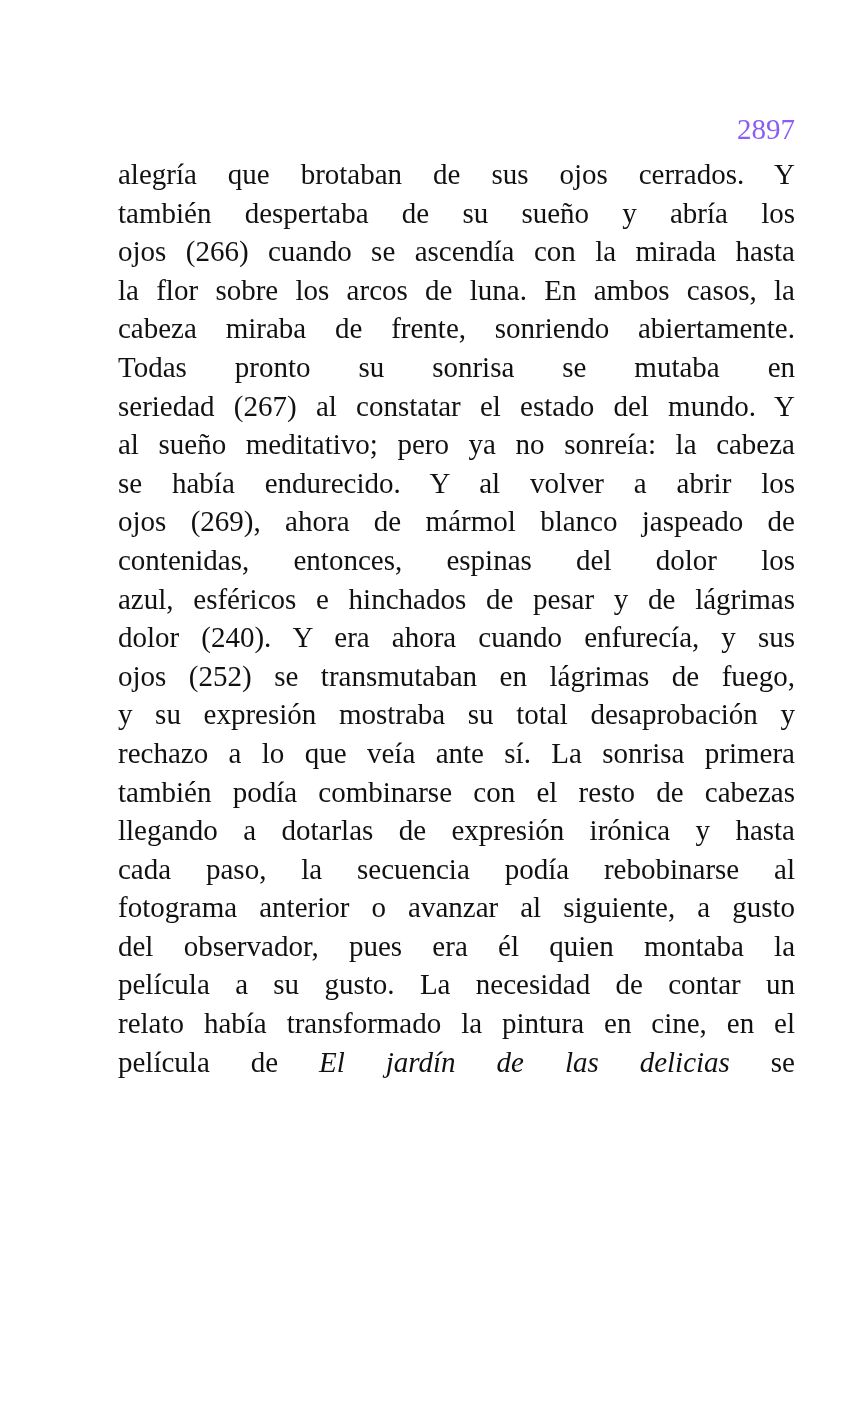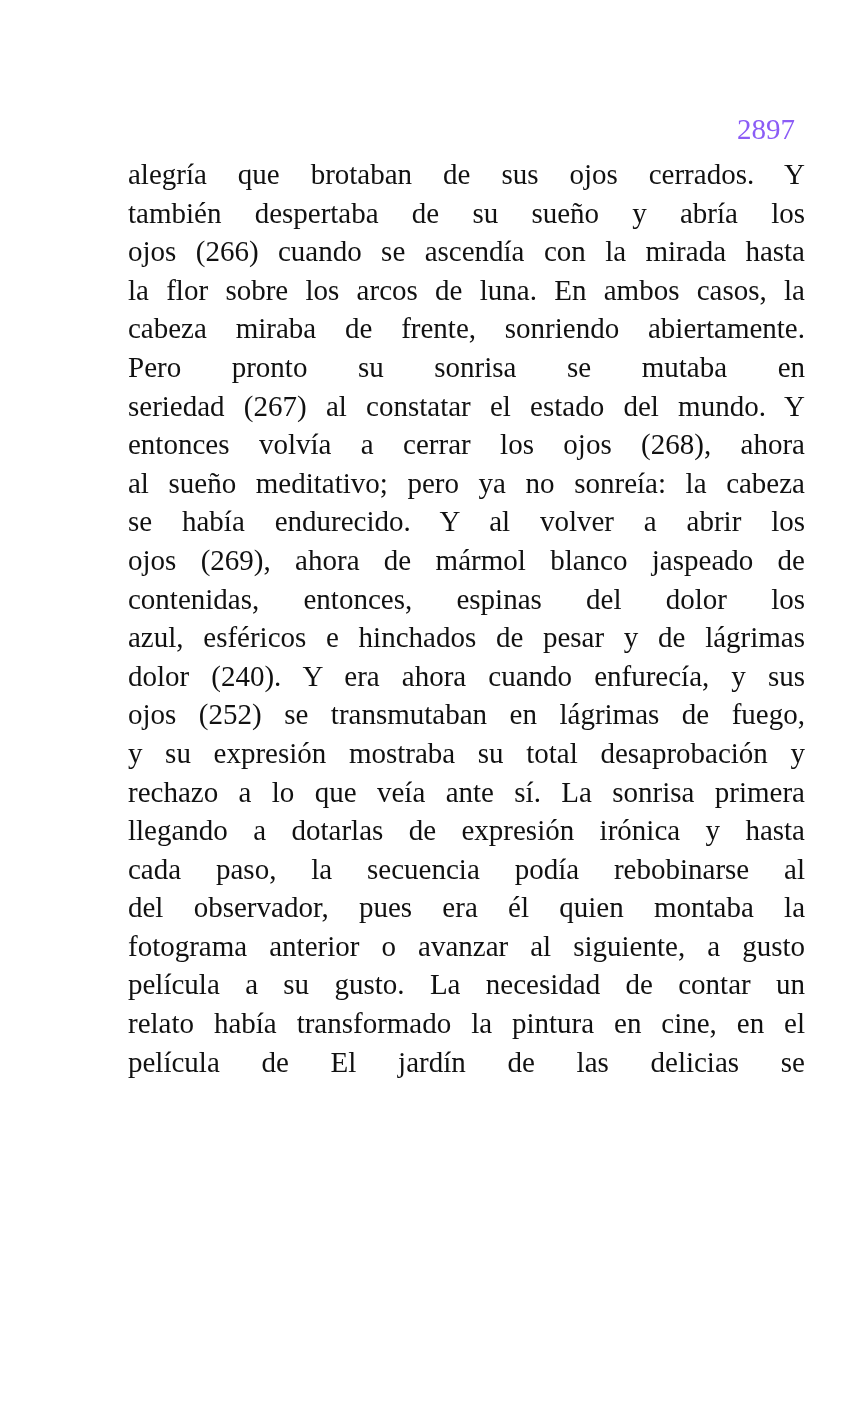--- a/index.html
+++ b/index.html
@@ -25,66 +25,67 @@
     width: 677px;
     text-align: right;
     font-size: 29px;
     line-height: 34px;
     color: #8b5cf6;
     margin-top: 32px;
   }
   .body-text {
     position: absolute;
     top: 155px;
-    left: 128px;
+    left: 118px;
     width: 677px;
   }
   .line {
     font-size: 29px;
     line-height: 38.6px;
     height: 38.6px;
     overflow: hidden;
     text-align: justify;
     text-align-last: justify;
     color: #111111;
   }
   
   .line::after {
     content: "";
     display: inline-block;
     width: 100%;
     height: 0;
   }
   .italic {
+    font-style: italic;
   }
 </style>
 </head>
 <body>
 
 <div class="page">
   <div class="page-number">2897</div>
   <div class="body-text">
       <div class="line"><span>alegría que brotaban de sus ojos cerrados. Y</span></div>
       <div class="line"><span>también despertaba de su sueño y abría los</span></div>
       <div class="line"><span>ojos (266) cuando se ascendía con la mirada hasta</span></div>
       <div class="line"><span>la flor sobre los arcos de luna. En ambos casos, la</span></div>
       <div class="line"><span>cabeza miraba de frente, sonriendo abiertamente.</span></div>
-      <div class="line"><span>Pero pronto su sonrisa se mutaba en</span></div>
+      <div class="line"><span>Todas pronto su sonrisa se mutaba en</span></div>
       <div class="line"><span>seriedad (267) al constatar el estado del mundo. Y</span></div>
-      <div class="line"><span>entonces volvía a cerrar los ojos (268), ahora</span></div>
       <div class="line"><span>al sueño meditativo; pero ya no sonreía: la cabeza</span></div>
       <div class="line"><span>se había endurecido. Y al volver a abrir los</span></div>
       <div class="line"><span>ojos (269), ahora de mármol blanco jaspeado de</span></div>
       <div class="line"><span>contenidas, entonces, espinas del dolor los</span></div>
       <div class="line"><span>azul, esféricos e hinchados de pesar y de lágrimas</span></div>
       <div class="line"><span>dolor (240). Y era ahora cuando enfurecía, y sus</span></div>
       <div class="line"><span>ojos (252) se transmutaban en lágrimas de fuego,</span></div>
       <div class="line"><span>y su expresión mostraba su total desaprobación y</span></div>
       <div class="line"><span>rechazo a lo que veía ante sí. La sonrisa primera</span></div>
+      <div class="line"><span>también podía combinarse con el resto de cabezas</span></div>
       <div class="line"><span>llegando a dotarlas de expresión irónica y hasta</span></div>
       <div class="line"><span>cada paso, la secuencia podía rebobinarse al</span></div>
+      <div class="line"><span>fotograma anterior o avanzar al siguiente, a gusto</span></div>
       <div class="line"><span>del observador, pues era él quien montaba la</span></div>
-      <div class="line"><span>fotograma anterior o avanzar al siguiente, a gusto</span></div>
       <div class="line"><span>película a su gusto. La necesidad de contar un</span></div>
       <div class="line"><span>relato había transformado la pintura en cine, en el</span></div>
       <div class="line"><span>película de </span><span class="italic">El jardín de las delicias</span><span> se</span></div>
     </div>
 </div>
 
 </body></html>

